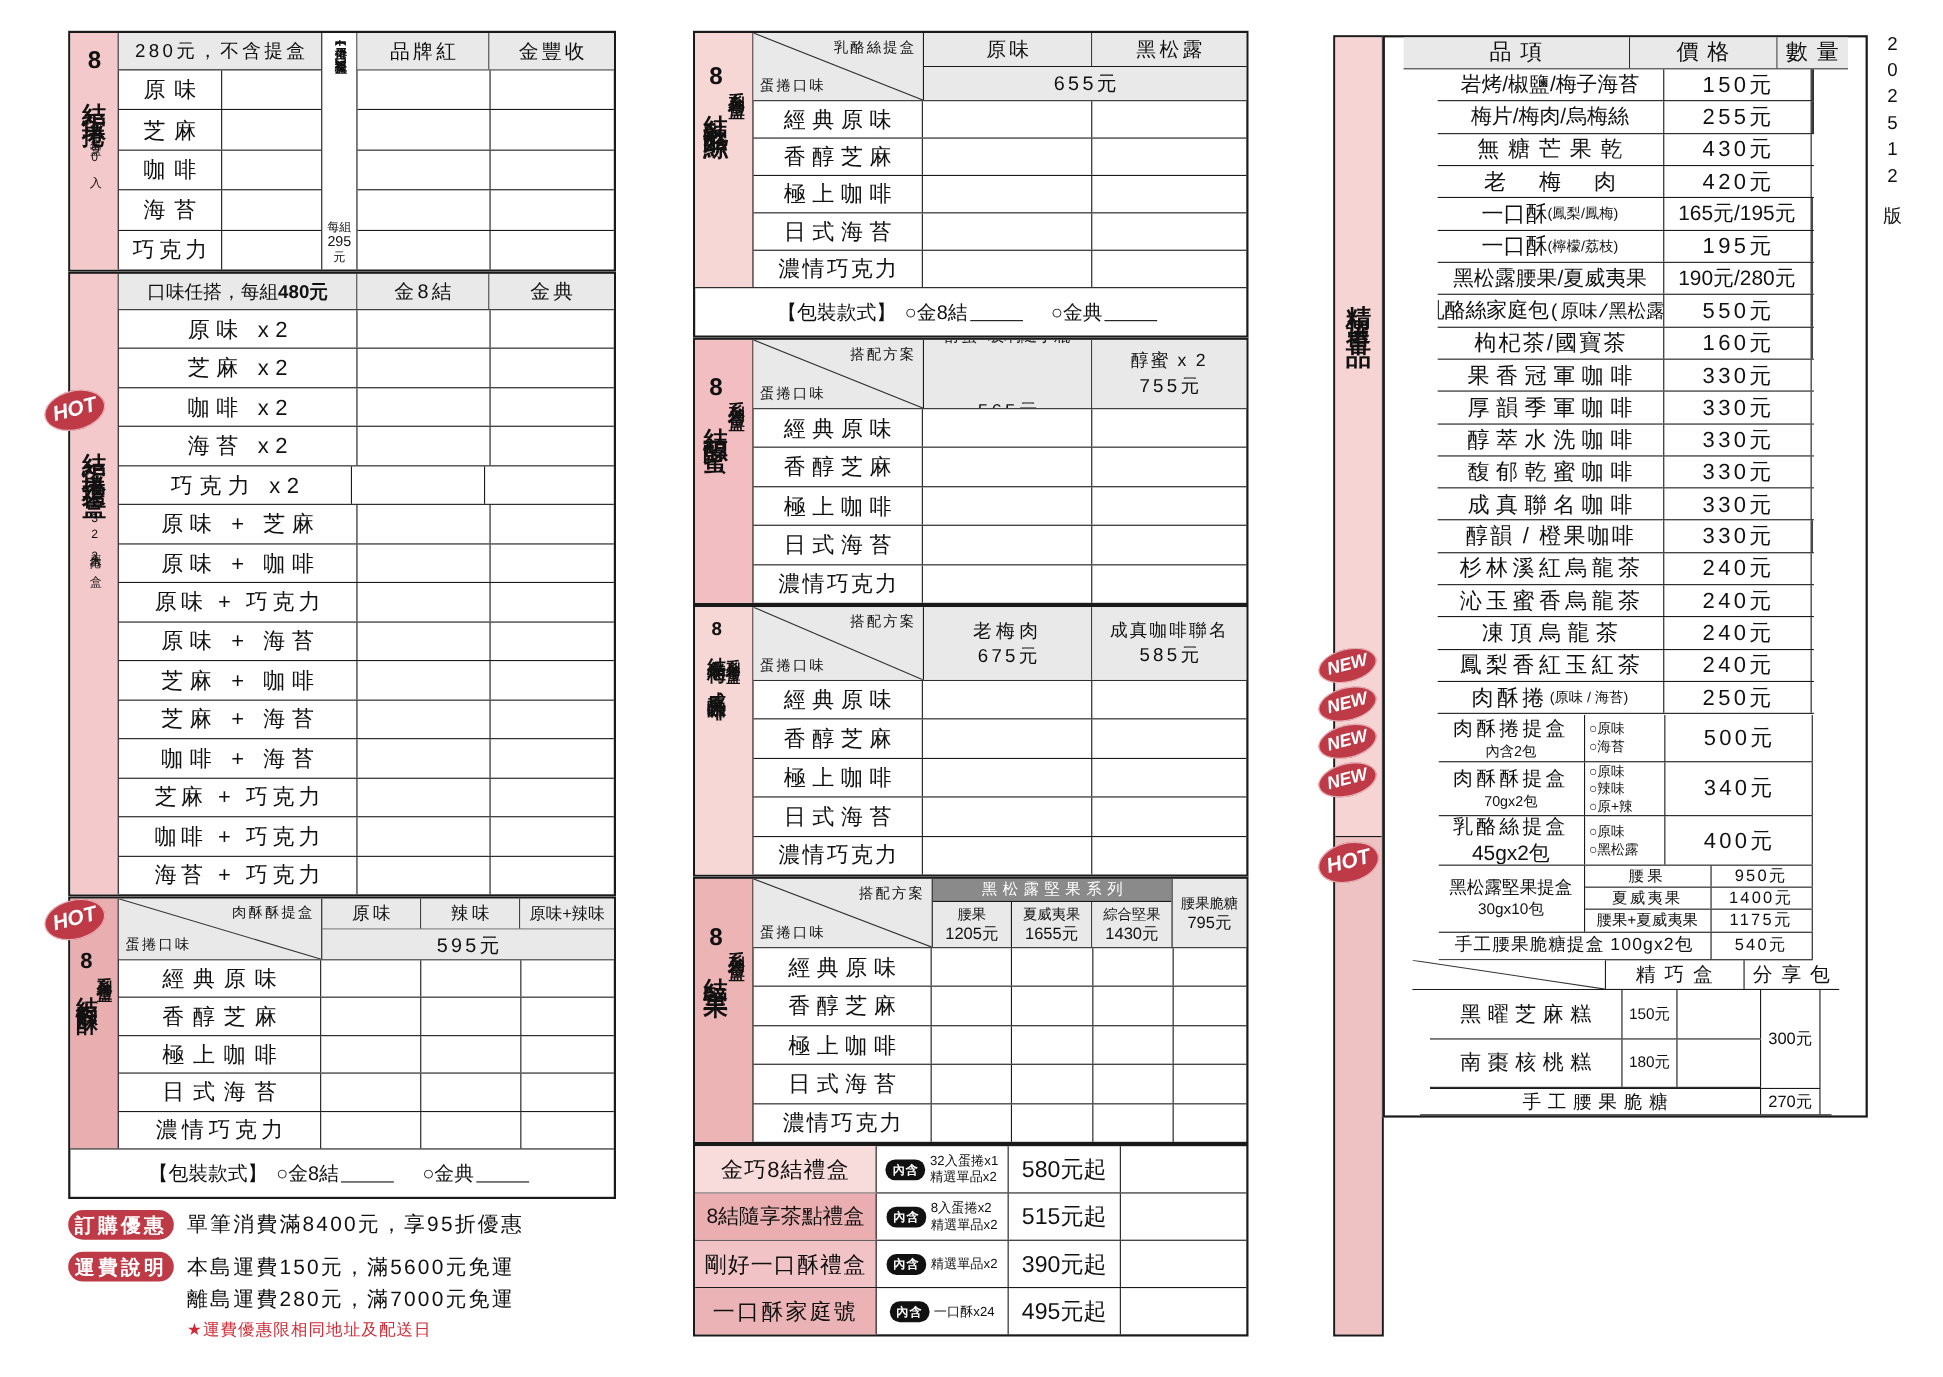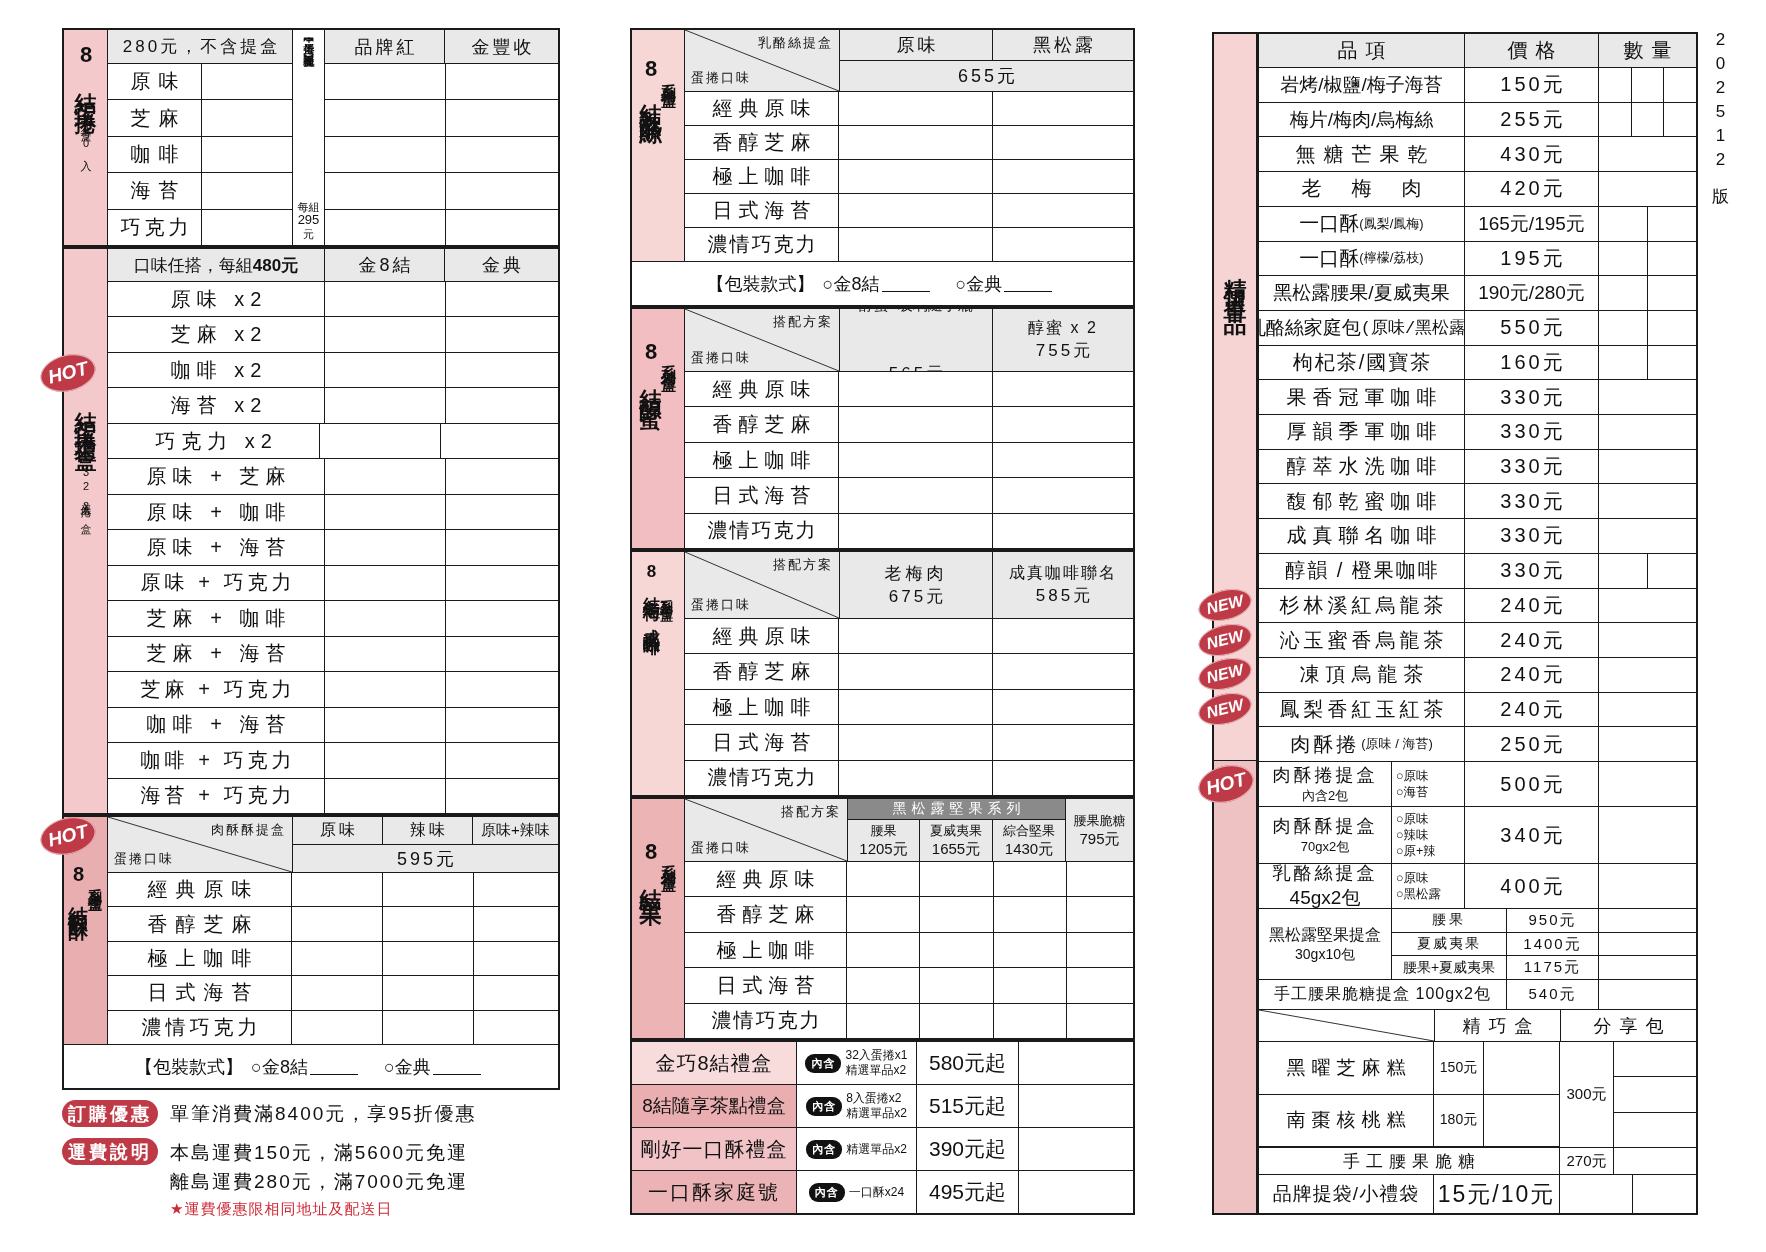--- a/index.html
+++ b/index.html
@@ -159,46 +159,46 @@
             <div class="c br f20 ls6" style="width:217px;">原味 + 芝麻</div>
             <div class="br" style="width:120px;"></div>
             <div class="f1"></div>
           </div>
         <div class="row f1 bb">
             <div class="c br f20 ls6" style="width:217px;">原味 + 咖啡</div>
             <div class="br" style="width:120px;"></div>
             <div class="f1"></div>
           </div>
         <div class="row f1 bb">
+            <div class="c br f20 ls4" style="width:217px;">原味 + 巧克力</div>
+            <div class="br" style="width:120px;"></div>
+            <div class="f1"></div>
+          </div>
+        <div class="row f1 bb">
             <div class="c br f20 ls6" style="width:217px;">原味 + 海苔</div>
             <div class="br" style="width:120px;"></div>
             <div class="f1"></div>
           </div>
         <div class="row f1 bb">
-            <div class="c br f20 ls4" style="width:217px;">原味 + 巧克力</div>
-            <div class="br" style="width:120px;"></div>
-            <div class="f1"></div>
-          </div>
-        <div class="row f1 bb">
             <div class="c br f20 ls6" style="width:217px;">芝麻 + 咖啡</div>
             <div class="br" style="width:120px;"></div>
             <div class="f1"></div>
           </div>
         <div class="row f1 bb">
             <div class="c br f20 ls6" style="width:217px;">芝麻 + 海苔</div>
             <div class="br" style="width:120px;"></div>
             <div class="f1"></div>
           </div>
         <div class="row f1 bb">
+            <div class="c br f20 ls6" style="width:217px;">咖啡 + 海苔</div>
+            <div class="br" style="width:120px;"></div>
+            <div class="f1"></div>
+          </div>
+        <div class="row f1 bb">
             <div class="c br f20 ls4" style="width:217px;">芝麻 + 巧克力</div>
-            <div class="br" style="width:120px;"></div>
-            <div class="f1"></div>
-          </div>
-        <div class="row f1 bb">
-            <div class="c br f20 ls6" style="width:217px;">咖啡 + 海苔</div>
             <div class="br" style="width:120px;"></div>
             <div class="f1"></div>
           </div>
         <div class="row f1 bb">
             <div class="c br f20 ls4" style="width:217px;">咖啡 + 巧克力</div>
             <div class="br" style="width:120px;"></div>
             <div class="f1"></div>
           </div>
         <div class="row f1">
             <div class="c br f20 ls4" style="width:217px;">海苔 + 巧克力</div>
@@ -590,21 +590,21 @@
     </div>
   </div>
 
   <div class="t col" style="left:1212px;top:32px;width:46px;height:1183px;padding:0;">
     <div style="height:726px;background:#f6d4d4;display:flex;justify-content:center;">
       <div class="vt" style="font-size:23px;font-weight:bold;letter-spacing:12px;margin-top:225px;">精選單品</div>
     </div>
     <div class="f1" style="background:#eec2c2;border-top:1px solid #1a1a1a;"></div>
   </div>
 
-  <div class="t col" style="left:1257px;top:32px;width:441px;height:1183px;">
+  <div class="t col" style="left:1257px;top:32px;width:441px;height:984px;align-items:center;">
     <div class="row bb" style="height:34px;">
       <div class="c g br ls8" style="width:206px;font-size:20px;">品項</div>
       <div class="c g br ls8" style="width:134px;font-size:20px;">價格</div>
       <div class="c g f1 ls8" style="font-size:20px;">數量</div>
     </div>
 
     <div class="col" style="height:694px;">
       <div class="row f1 bb">
           <div class="c br" style="width:206px;font-size:19px;">岩烤/椒鹽/梅子海苔</div>
           <div class="c br price" style="width:134px;">150元</div>

